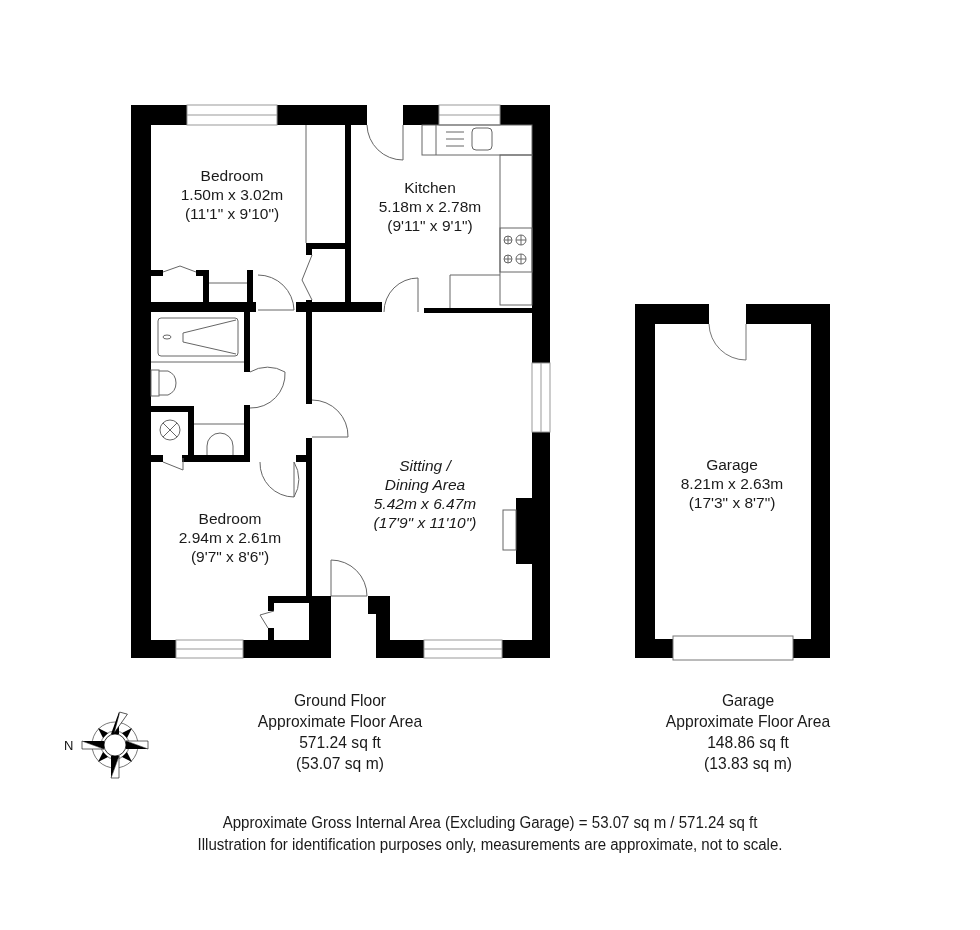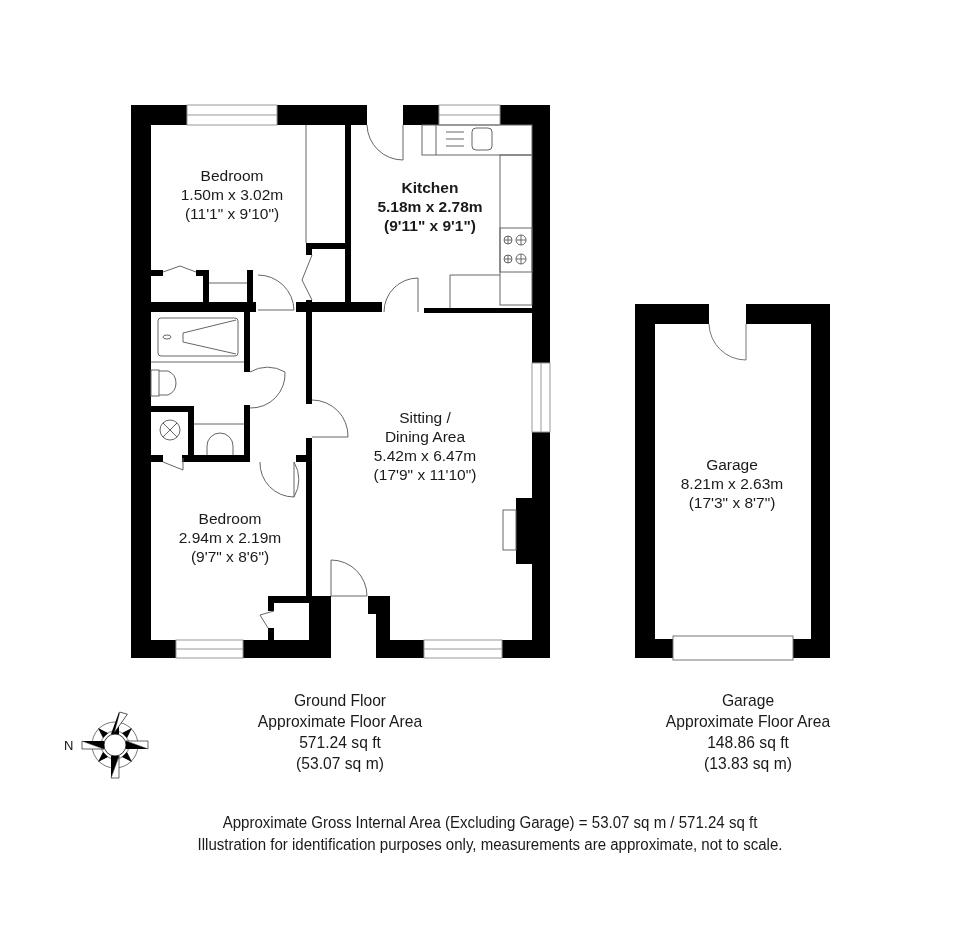--- a/index.html
+++ b/index.html
@@ -197,36 +197,36 @@
 </svg>
 
 <div class="compass-n">N</div>
 
 <div class="lbl" style="left:152px; top:166px; width:160px;">
   <div>Bedroom</div>
   <div>1.50m x 3.02m</div>
   <div>(11'1" x 9'10")</div>
 </div>
 
-<div class="lbl" style="left:350px; top:178px; width:160px;font-weight:bold;">
+<div class="lbl" style="left:350px; top:178px; width:160px;">
   <div>Kitchen</div>
   <div>5.18m x 2.78m</div>
   <div>(9'11" x 9'1")</div>
 </div>
 
-<div class="lbl" style="left:345px; top:408px; width:160px;">
+<div class="lbl" style="left:345px; top:456px; width:160px;font-style:italic;">
   <div>Sitting /</div>
   <div>Dining Area</div>
   <div>5.42m x 6.47m</div>
   <div>(17'9" x 11'10")</div>
 </div>
 
 <div class="lbl" style="left:150px; top:509px; width:160px;">
   <div>Bedroom</div>
-  <div>2.94m x 2.19m</div>
+  <div>2.94m x 2.61m</div>
   <div>(9'7" x 8'6")</div>
 </div>
 
 <div class="lbl" style="left:652px; top:455px; width:160px;">
   <div>Garage</div>
   <div>8.21m x 2.63m</div>
   <div>(17'3" x 8'7")</div>
 </div>
 
 <div class="area" style="left:210px; top:690px; width:260px;">

